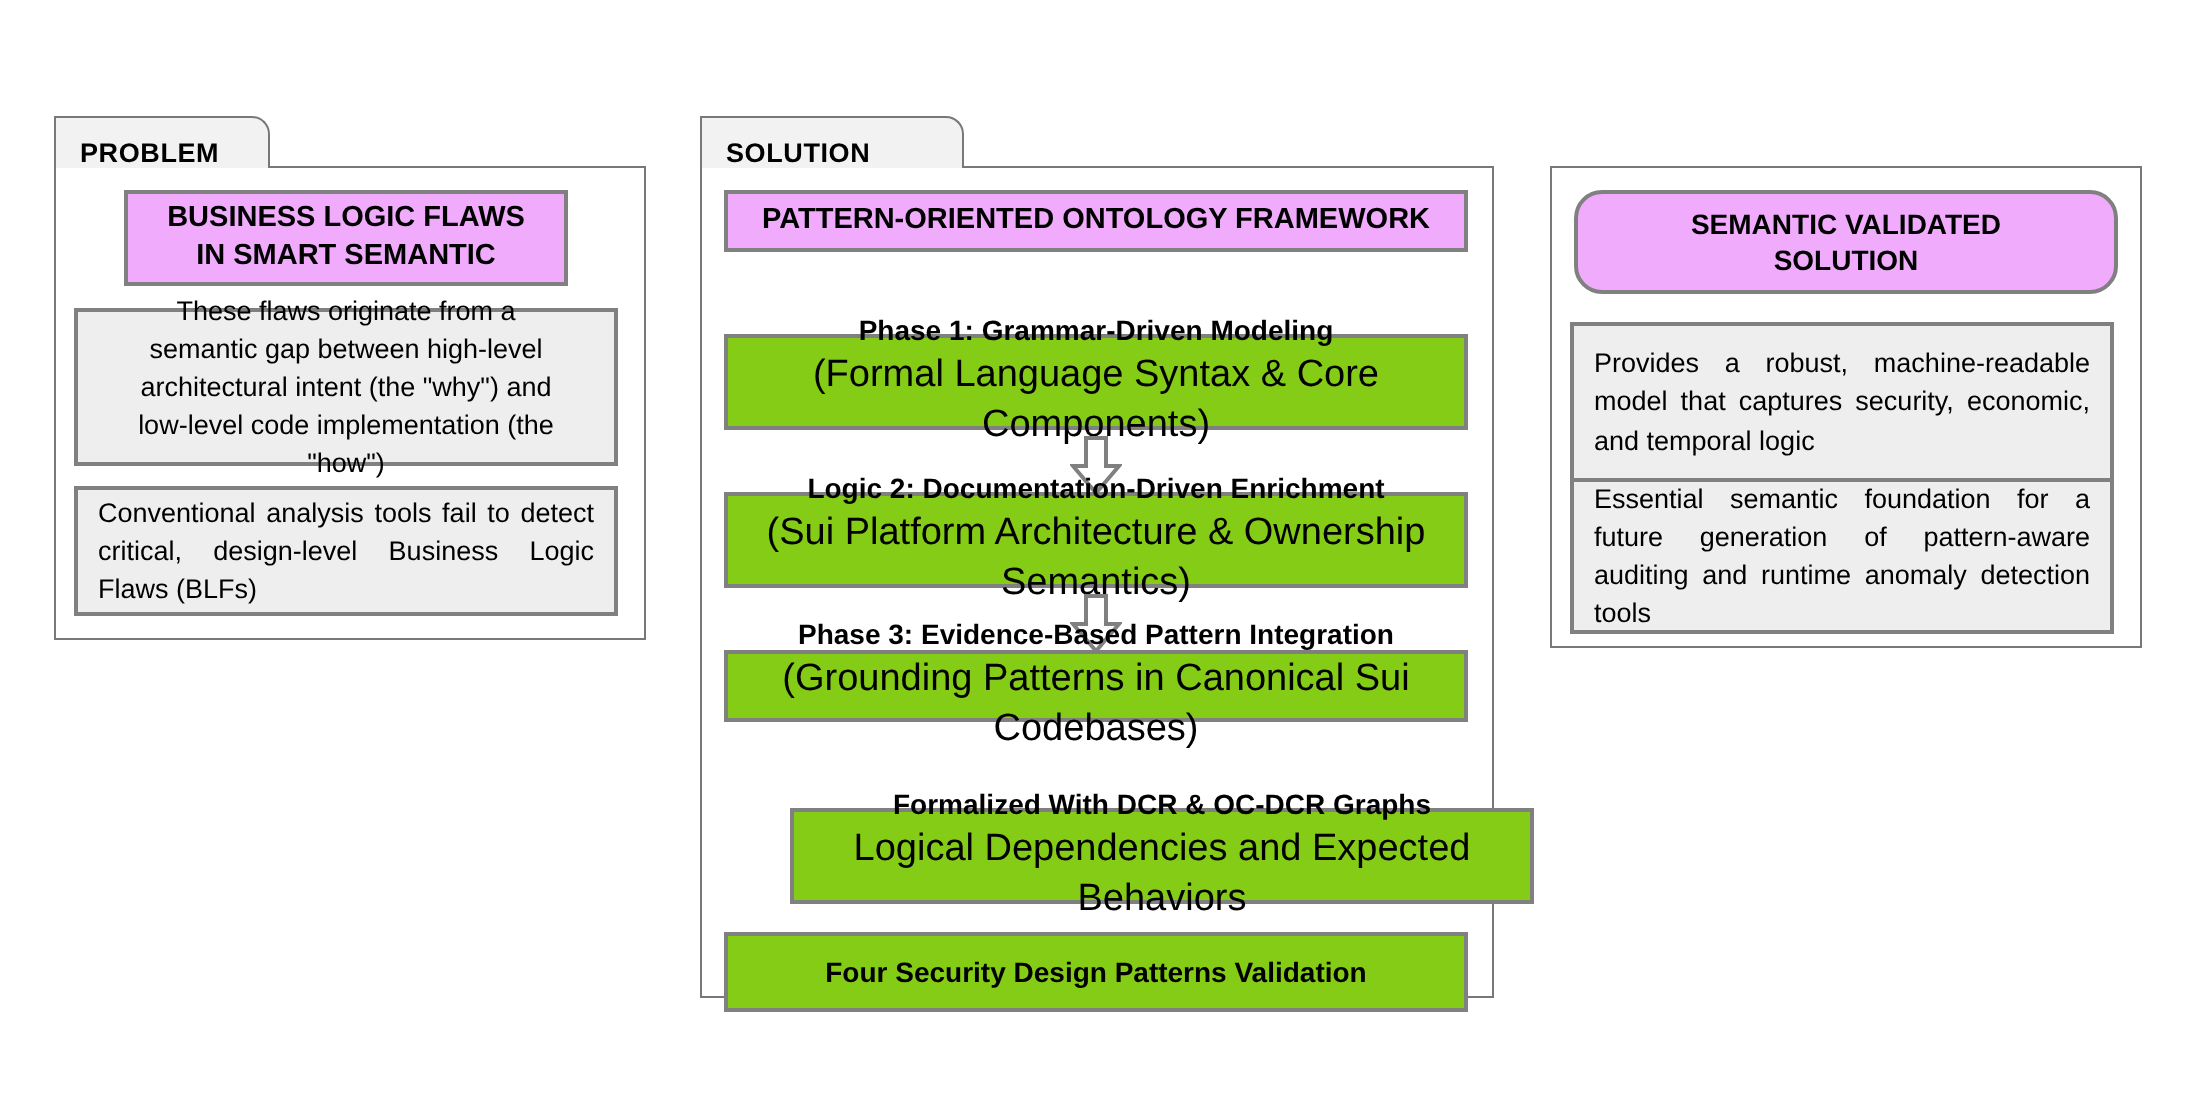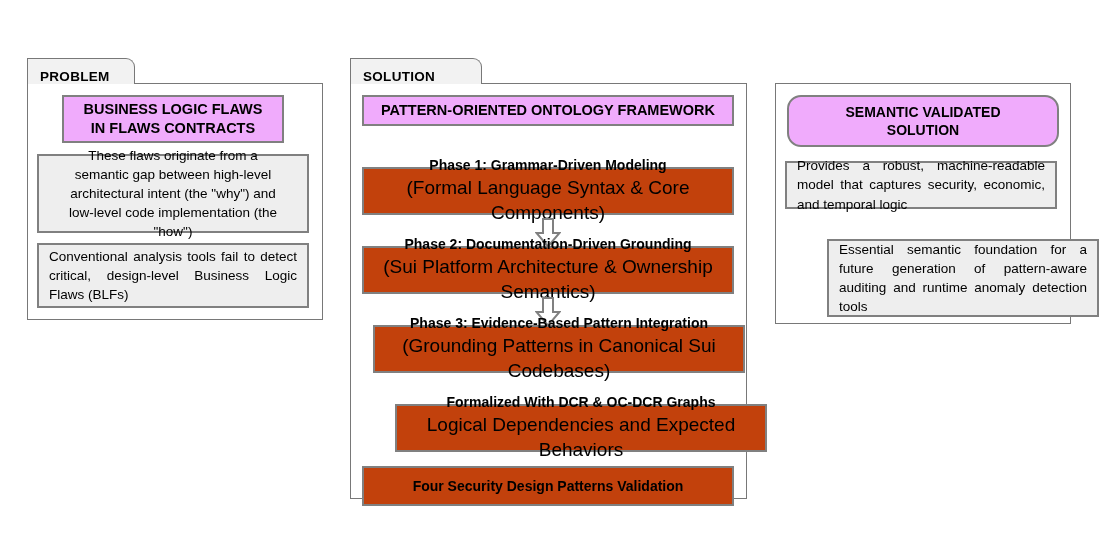--- a/index.html
+++ b/index.html
@@ -67,21 +67,21 @@
     box-sizing: border-box;
     background: #eeeeee;
     border: 2px solid #808080;
     display: flex;
     flex-direction: column;
     justify-content: center;
     line-height: 1.42;
   }
   .stage-box {
     box-sizing: border-box;
-    background: #c2410c;
+    background: #84cc16;
     border: 2px solid #808080;
     display: flex;
     flex-direction: column;
     align-items: center;
     justify-content: center;
     text-align: center;
   }
   .stage-title {
     font-weight: bold;
     font-size: 14px;
@@ -123,53 +123,53 @@
   
   #panel-solution { left: 350px; top: 58px; width: 397px; height: 441px; }
   #panel-solution .panel-tab { width: 132px; }
   #panel-solution .panel-body { width: 397px; height: 416px; padding-left: 29px; }
   #solution-headline {
     position: absolute; left: 11px; top: 11px;
     width: 372px; height: 31px; font-size: 14.5px;
   }
   #phase-1 { position: absolute; left: 11px; top: 83px; width: 372px; height: 48px; }
   #phase-2 { position: absolute; left: 11px; top: 162px; width: 372px; height: 48px; }
-  #phase-3 { position: absolute; left: 22px; top: 241px; width: 372px; height: 48px; }
+  #phase-3 { position: absolute; left: 11px; top: 241px; width: 372px; height: 36px; }
   #formalized-box { position: absolute; left: 11px; top: 320px; width: 372px; height: 48px; margin-left: 33px; }
   #patterns-box { position: absolute; left: 11px; top: 382px; width: 372px; height: 40px; }
   #arrow-1 { left: 184px; top: 134px; }
   #arrow-2 { left: 184px; top: 213px; }
 
   
   #panel-impact { left: 775px; top: 58px; width: 296px; height: 266px; }
   #panel-impact .panel-tab { width: 104px; }
   #panel-impact .panel-body { width: 296px; height: 241px; }
   #impact-headline {
     position: absolute; left: 11px; top: 11px;
     width: 272px; height: 52px; font-size: 14px; border-radius: 14px;
   }
   #impact-text-1 {
     position: absolute; left: 9px; top: 77px;
-    width: 272px; height: 48px; padding: 6px 10px; font-size: 13.5px;
+    width: 272px; height: 80px; padding: 6px 10px; font-size: 13.5px;
   }
   #impact-text-2 {
     position: absolute; left: 9px; top: 155px;
-    width: 272px; height: 78px; padding: 6px 10px; font-size: 13.5px; margin-left: 42px;
+    width: 272px; height: 78px; padding: 6px 10px; font-size: 13.5px;
   }
 </style>
 </head>
 <body>
 
 <div class="panel" id="panel-problem">
   <div class="panel-body">
 
     <div class="headline-box" id="problem-headline">
       <div>
         <div>BUSINESS LOGIC FLAWS</div>
-        <div>IN FLAWS CONTRACTS</div>
+        <div>IN SMART SEMANTIC</div>
       </div>
     </div>
 
     <div class="content-box" id="problem-text-1">
       <div class="txt-center">These flaws originate from a semantic gap between high-level architectural intent (the "why") and low-level code implementation (the "how")</div>
     </div>
 
     <div class="content-box" id="problem-text-2">
       <div class="txt-justify">Conventional analysis tools fail to detect critical, design-level Business Logic Flaws (BLFs)</div>
     </div>
@@ -192,21 +192,21 @@
       <div class="stage-sub">(Formal Language Syntax &amp; Core Components)</div>
     </div>
 
     <div class="arrow-down" id="arrow-1">
       <svg width="26" height="30" viewBox="0 0 26 30">
         <polygon points="8,1 18,1 18,15 24.5,15 13,28.5 1.5,15 8,15" fill="#ffffff" stroke="#808080" stroke-width="2" stroke-linejoin="miter"></polygon>
       </svg>
     </div>
 
     <div class="stage-box" id="phase-2">
-      <div class="stage-title">Phase 2: Documentation-Driven Grounding</div>
+      <div class="stage-title">Logic 2: Documentation-Driven Enrichment</div>
       <div class="stage-sub">(Sui Platform Architecture &amp; Ownership Semantics)</div>
     </div>
 
     <div class="arrow-down" id="arrow-2">
       <svg width="26" height="30" viewBox="0 0 26 30">
         <polygon points="8,1 18,1 18,15 24.5,15 13,28.5 1.5,15 8,15" fill="#ffffff" stroke="#808080" stroke-width="2" stroke-linejoin="miter"></polygon>
       </svg>
     </div>
 
     <div class="stage-box" id="phase-3">

